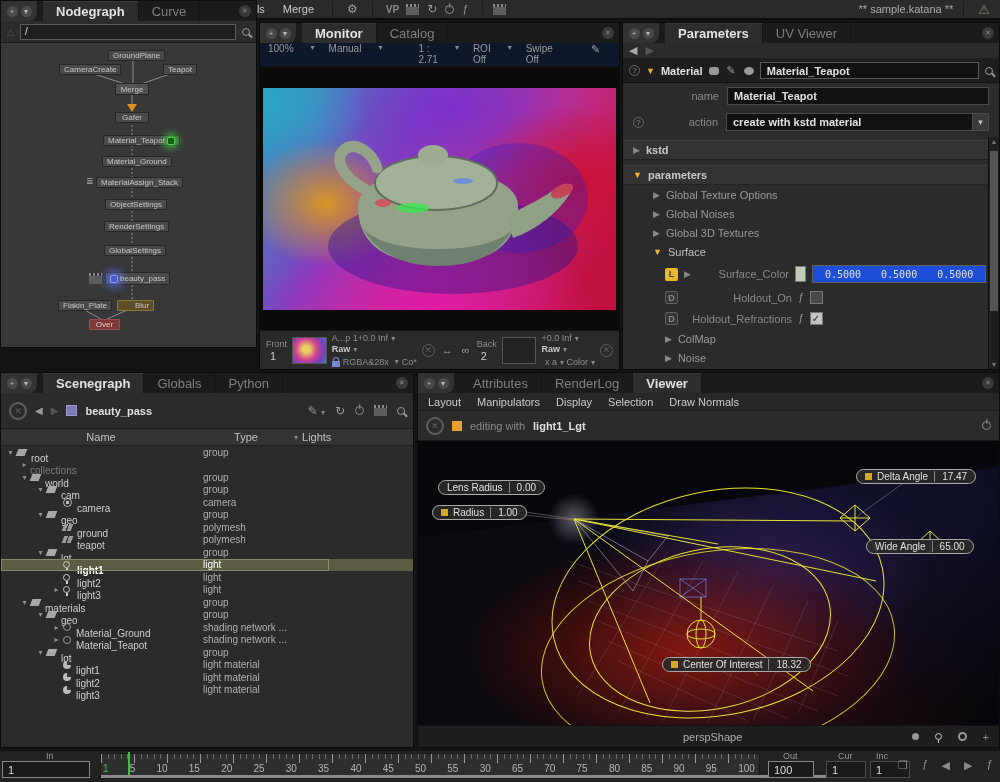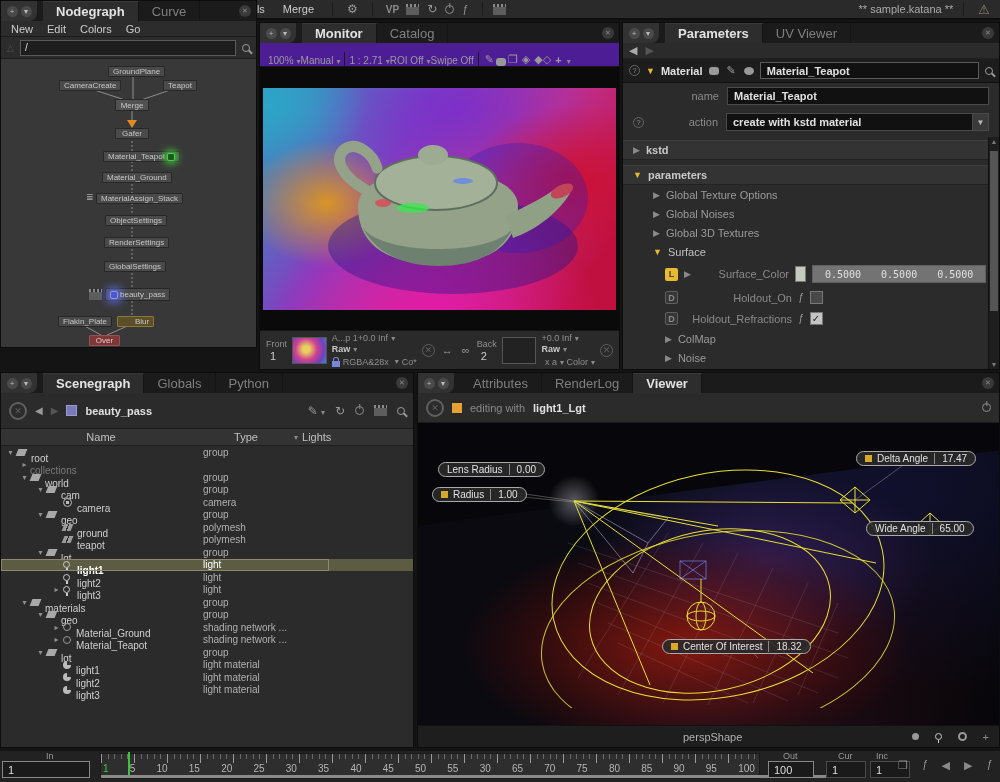--- a/index.html
+++ b/index.html
@@ -67,21 +67,21 @@
   .glow-green { width:8px; height:8px; border-radius:2px; background:#1a5a1a; border:1px solid #4ad04a;
     box-shadow:0 0 7px 3px rgba(70,220,70,0.75); flex:none; }
   .glow-blue { width:8px; height:8px; border-radius:2px; background:#4a58c8; border:1px solid #8a96ff;
     box-shadow:0 0 8px 4px rgba(100,120,255,0.7); flex:none; }
   .orange-arrow { position:absolute; width:0; height:0; border-left:5px solid transparent;
     border-right:5px solid transparent; border-top:8px solid #e08a20; }
   .stack-ic { position:absolute; color:#aaa; font-size:9px; }
 
   
   #monitor { left:259px; top:22px; width:361px; height:348px; }
-  .mon-toolbar { height:24px; background:#4c1d95; display:flex; align-items:flex-end; gap:0; padding:0 8px;
+  .mon-toolbar { height:24px; background:#0f172a; display:flex; align-items:flex-start; gap:14px; padding:0 8px;
     color:#9a9a9a; font-size:10px; border-bottom:1px solid #161616; flex:none; }
   .tb-sep { width:1px; height:14px; background:#1a1a1a; margin:0 4px; }
   .tb-ico { color:#9a9a9a; font-size:11px; padding:0 2px; }
   .mon-body { flex:1; background:#0a0a0a; display:flex; align-items:center; justify-content:center; }
   .mon-img { width:353px; height:222px; position:relative; overflow:hidden;
     background:
       radial-gradient(ellipse 120px 90px at 18% 52%, rgba(235,160,10,0.85), transparent 70%),
       radial-gradient(ellipse 150px 110px at 88% 42%, rgba(205,15,45,0.9), transparent 70%),
       radial-gradient(ellipse 140px 100px at 2% 8%, rgba(45,165,200,0.95), transparent 70%),
       radial-gradient(ellipse 220px 130px at 48% 100%, rgba(230,25,170,0.9), transparent 75%),
@@ -118,21 +118,21 @@
   .psel-btn { margin-left:auto; width:16px; height:16px; background:#3a3a3a; border-left:1px solid #4a4a4a;
     color:#bbb; font-size:8px; display:flex; align-items:center; justify-content:center; }
   .pband { height:20px; background:#333333; border-top:1px solid #3e3e3e; border-bottom:1px solid #222;
     display:flex; align-items:center; gap:6px; padding-left:10px; color:#b5b5b5; margin-top:5px; }
   .psub { height:19px; display:flex; align-items:center; gap:6px; padding-left:30px; color:#9a9a9a; }
   .badge { width:13px; height:13px; font-size:9px; font-weight:bold; display:inline-flex; align-items:center;
     justify-content:center; border-radius:2px; flex:none; }
   .badge-l { background:#e8b830; color:#442; }
   .badge-d { color:#888; border:1px solid #5f5f5f; background:#363636; }
   .swatch { width:11px; height:16px; background:#c3cbbf; border:1px solid #777; flex:none; }
-  .vals { height:18px; background:#737373; border:1px solid #5f5f5f; display:flex; align-items:center;
+  .vals { height:18px; background:#1d4ed8; border:1px solid #5f5f5f; display:flex; align-items:center;
     gap:20px; padding:0 12px; color:#e0e0e0; font-family:"DejaVu Sans Mono",monospace; font-size:10px; }
   .hook { color:#9a9a9a; font-size:10px; font-style:italic; }
   .cb { width:13px; height:13px; border:1px solid #777; background:#484848; display:inline-flex;
     align-items:center; justify-content:center; font-size:10px; }
   .cb.checked { background:#c4c4c4; color:#222; }
   .pscroll { position:absolute; right:0; top:78px; bottom:0; width:11px; background:#1e1e1e; border-left:1px solid #111; }
   .pthumb { position:absolute; left:1px; right:1px; top:14px; height:160px; background:#555; }
   .psarr { position:absolute; left:0; right:0; color:#777; font-size:7px; text-align:center; }
 
   
@@ -248,26 +248,20 @@
     <div class="tabstrip">
       <div class="pane-ctl">
         <span class="pc-btn">+</span>
         <span class="pc-btn">▾</span>
       </div>
       <div class="tab active">Nodegraph</div>
       <div class="tab">Curve</div>
       <div class="ts-fill"></div>
       <span class="close-icon">✕</span>
     </div>
-    <div class="ng-menu">
-        <span class="menu-item" style="padding:0">New</span>
-        <span class="menu-item" style="padding:0">Edit</span>
-        <span class="menu-item" style="padding:0">Colors</span>
-        <span class="menu-item" style="padding:0">Go</span>
-      </div>
     <div class="ng-search">
       <span class="ng-tri">△</span>
       <input class="ng-input" value="/" style="">
       <span class="mag"></span>
     </div>
     <div class="ng-canvas">
       <svg width="257" height="290" style="position:absolute;left:0;top:0">
         <g stroke="#8f8f8f" stroke-width="1">
           <line x1="132" y1="14" x2="132" y2="41"></line>
           <line x1="84" y1="28" x2="124" y2="41"></line>
@@ -674,20 +668,27 @@
       <div class="pane-ctl">
         <span class="pc-btn">+</span>
         <span class="pc-btn">▾</span>
       </div>
       <div class="tab">Attributes</div>
       <div class="tab">RenderLog</div>
       <div class="tab active">Viewer</div>
       <div class="ts-fill"></div>
       <span class="close-icon">✕</span>
     </div>
+    <div class="vw-menu">
+        <span class="menu-item" style="padding:0">Layout</span>
+        <span class="menu-item" style="padding:0">Manipulators</span>
+        <span class="menu-item" style="padding:0">Display</span>
+        <span class="menu-item" style="padding:0">Selection</span>
+        <span class="menu-item" style="padding:0">Draw Normals</span>
+      </div>
     <div class="vw-status">
       <span class="xcirc">✕</span>
       <span class="orangesq"></span>
       <span style="color:#8a8a8a">editing with</span>
       <span style="color:#e0e0e0;font-weight:bold">light1_Lgt</span>
       <span class="power" style="margin-left:auto"></span>
     </div>
     <div class="vw-viewport">
       <div class="horizon"></div>
       <div class="apexglow"></div>

